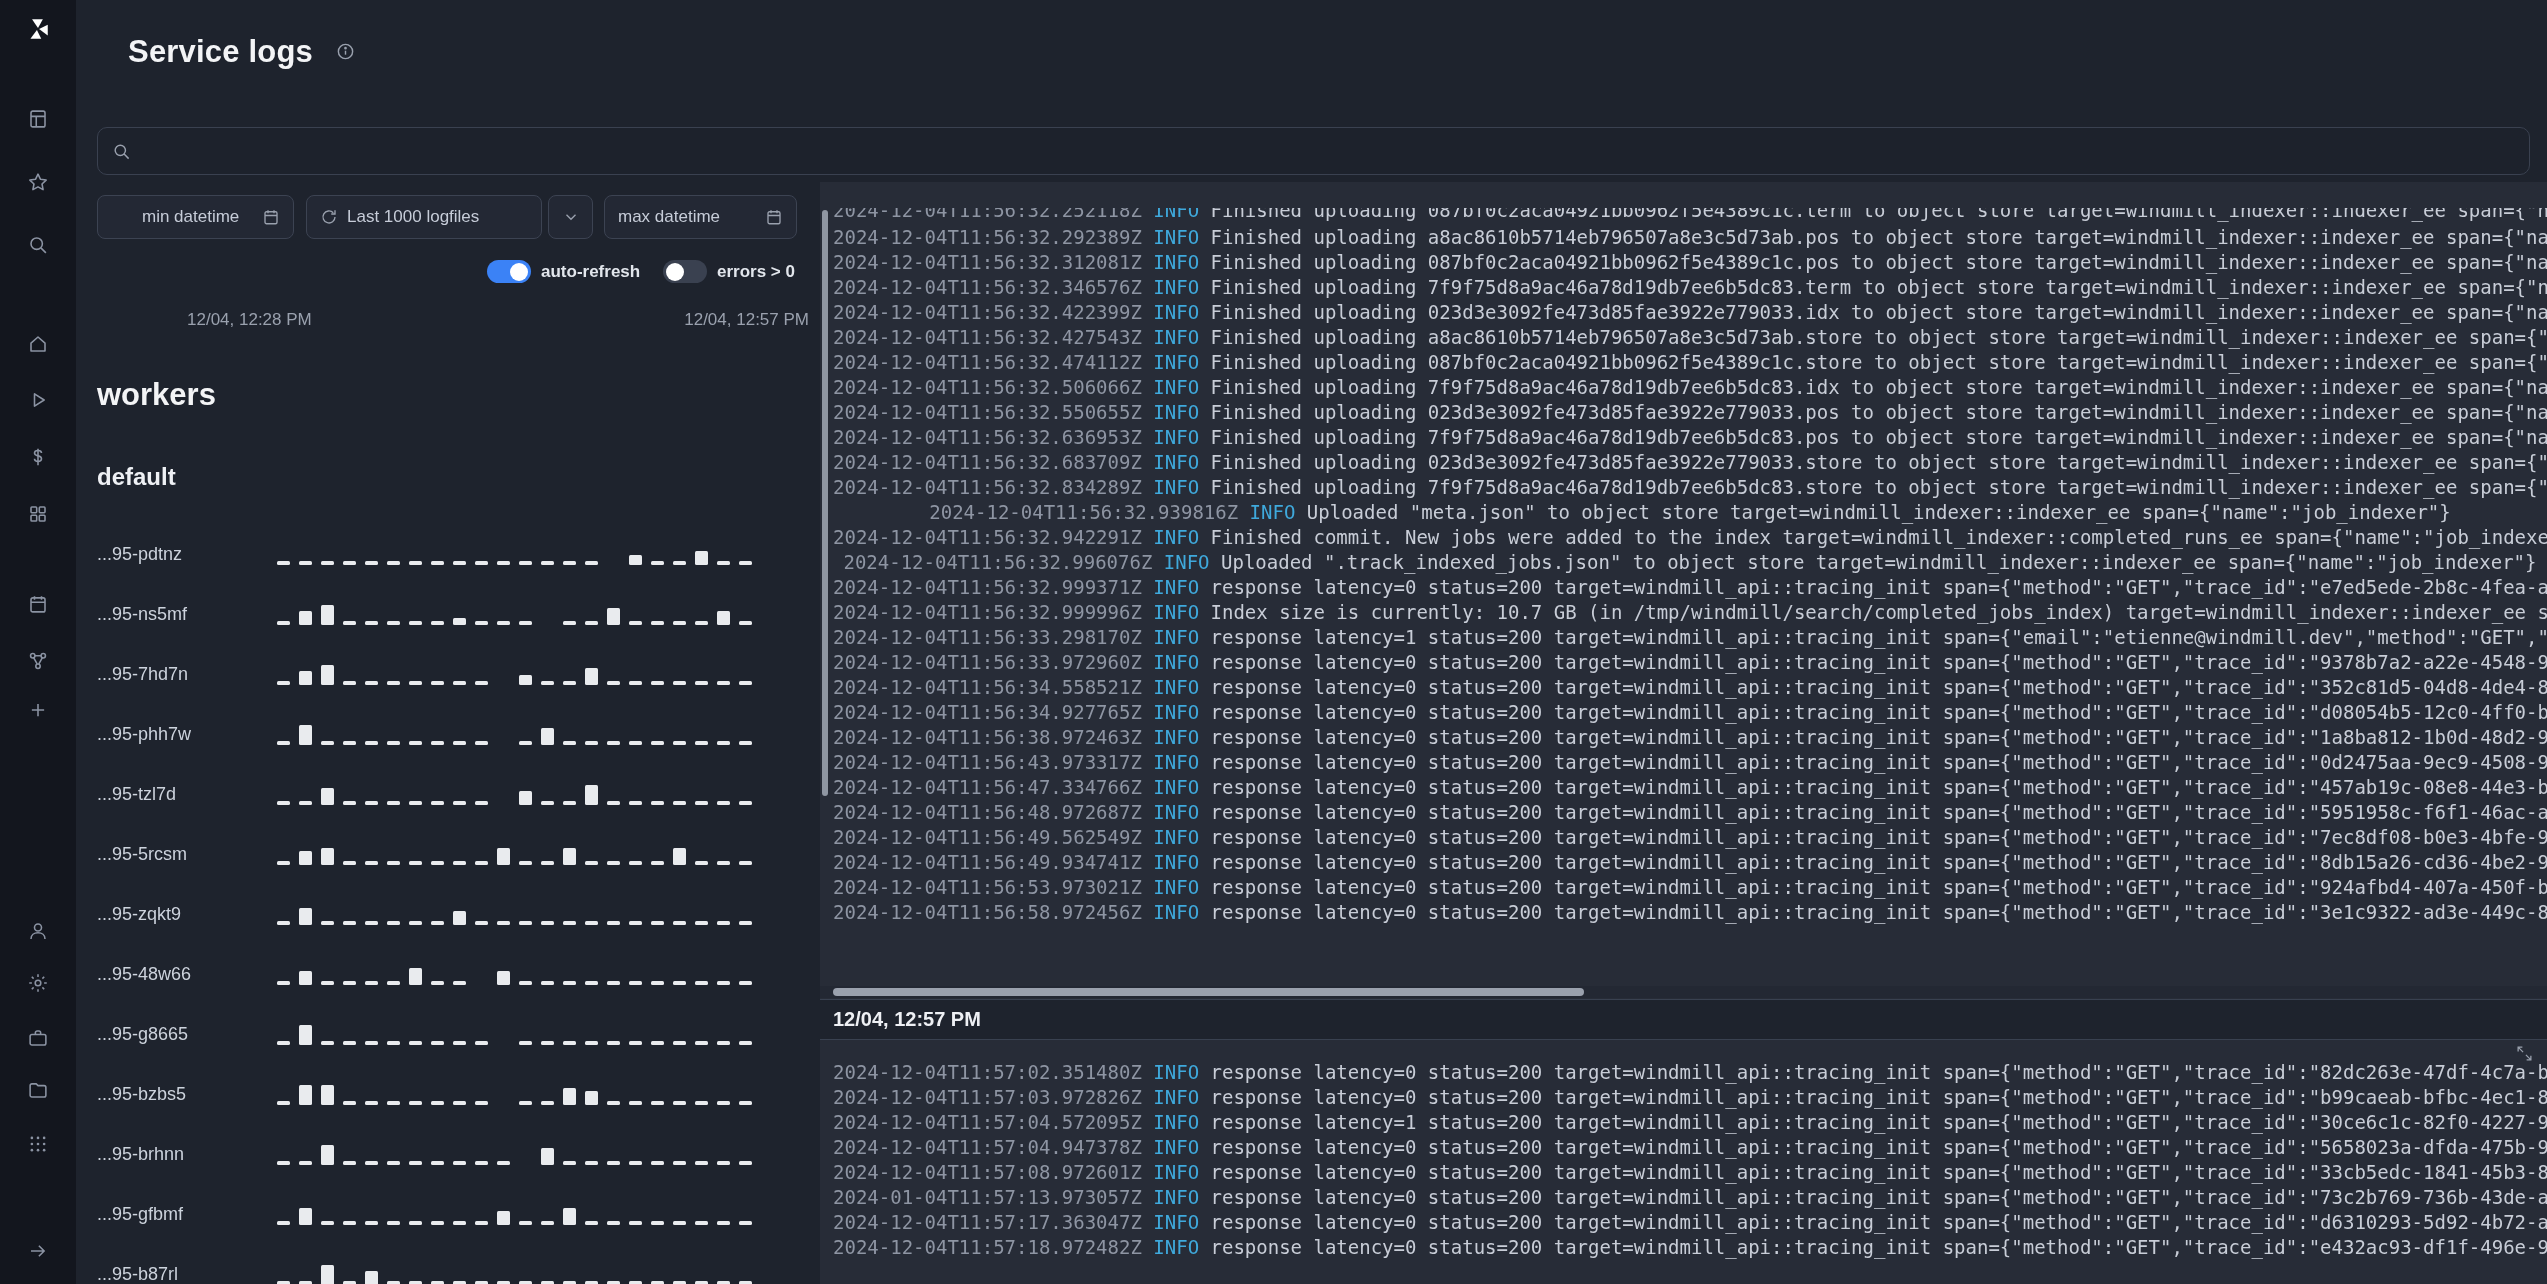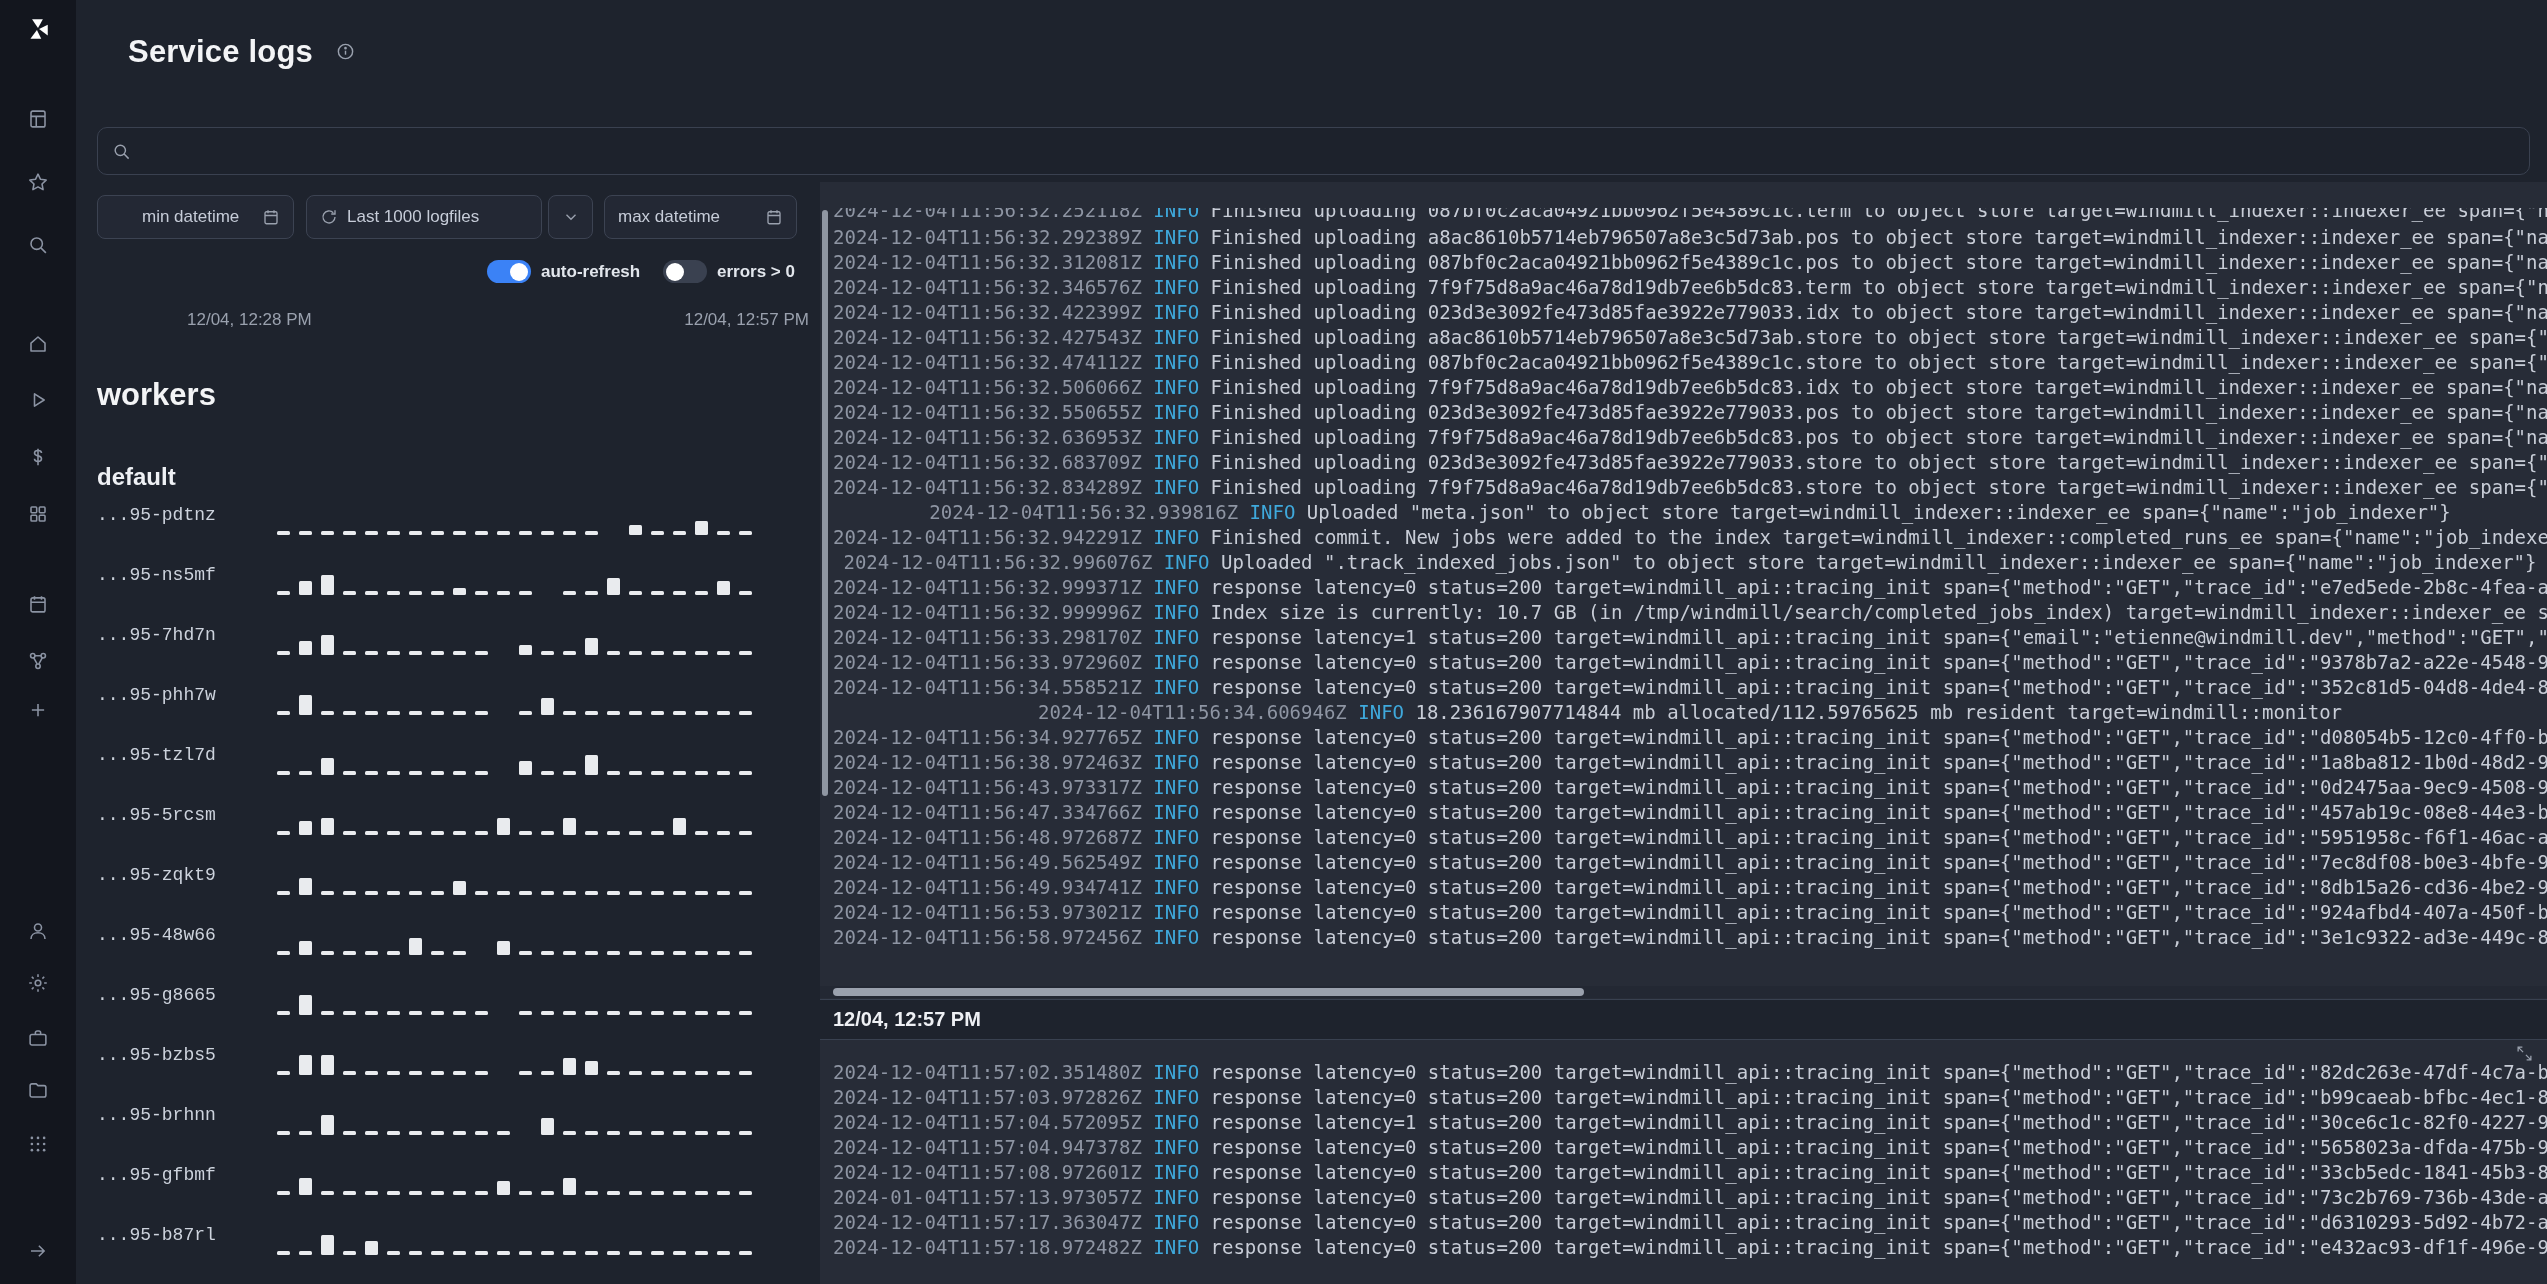--- a/index.html
+++ b/index.html
@@ -38,21 +38,21 @@
   .toggle-label { position:absolute; top:262px; font-size:17px; font-weight:600; color:#e2e6ec; }
   #lbl-auto { left:541px; }
   #lbl-err { left:717px; }
   .range-label { position:absolute; top:310px; font-size:17px; color:#9aa1ae; }
   #range-start { left:187px; }
   #range-end { left:679px; width:130px; text-align:right; }
   
   .workers-heading { position:absolute; left:97px; top:377px; font-size:31px; font-weight:700; color:#f3f4f6; }
   .workers-group { position:absolute; left:97px; top:463px; font-size:24px; font-weight:700; color:#eef0f4; }
   .worker-rows { position:absolute; left:97px; top:505px; width:712px; }
-  .worker-row { height:60px; display:flex; align-items:flex-start; cursor:pointer;font-family:Liberation Mono, monospace; }
+  .worker-row { height:60px; display:flex; align-items:flex-end; cursor:pointer; }
   .wname { width:180px; color:#cdd3dd; font-size:18px; white-space:nowrap; }
   .bars { flex:1; display:flex; align-items:flex-end; gap:9px; height:30px; }
   .bar { width:13px; background:#e9ebee; border-radius:1.5px; }
   .bar.gap { background:transparent; }
   
   .logpanel { position:absolute; left:820px; top:182px; width:1727px; height:1102px; background:#272c37; overflow:hidden; }
   .notice { position:absolute; top:8px; left:0; width:100%; text-align:center; color:#99a0ad; font-size:17px; }
   .vscroll { position:absolute; left:2px; top:28px; width:6px; height:586px; background:#8f96a2; border-radius:3px; cursor:pointer; }
   .logblock, .cliprow { position:absolute; left:13px; right:0; font-family:"DejaVu Sans Mono",monospace; font-size:19px; line-height:25px; white-space:nowrap; overflow:hidden;text-align:center; }
   .cliprow { top:26px; height:15px; }
@@ -626,21 +626,20 @@
       <div class="log-line"><span class="ts">2024-12-04T11:56:32.683709Z</span> <span class="lvl">INFO</span> <span class="msg">Finished uploading 023d3e3092fe473d85fae3922e779033.store to object store target=windmill_indexer::indexer_ee span={"</span></div>
       <div class="log-line"><span class="ts">2024-12-04T11:56:32.834289Z</span> <span class="lvl">INFO</span> <span class="msg">Finished uploading 7f9f75d8a9ac46a78d19db7ee6b5dc83.store to object store target=windmill_indexer::indexer_ee span={"</span></div>
       <div class="log-line"><span class="ts">2024-12-04T11:56:32.939816Z</span> <span class="lvl">INFO</span> <span class="msg">Uploaded "meta.json" to object store target=windmill_indexer::indexer_ee span={"name":"job_indexer"}</span></div>
       <div class="log-line"><span class="ts">2024-12-04T11:56:32.942291Z</span> <span class="lvl">INFO</span> <span class="msg">Finished commit. New jobs were added to the index target=windmill_indexer::completed_runs_ee span={"name":"job_indexe</span></div>
       <div class="log-line"><span class="ts">2024-12-04T11:56:32.996076Z</span> <span class="lvl">INFO</span> <span class="msg">Uploaded ".track_indexed_jobs.json" to object store target=windmill_indexer::indexer_ee span={"name":"job_indexer"}</span></div>
       <div class="log-line"><span class="ts">2024-12-04T11:56:32.999371Z</span> <span class="lvl">INFO</span> <span class="msg">response latency=0 status=200 target=windmill_api::tracing_init span={"method":"GET","trace_id":"e7ed5ede-2b8c-4fea-a</span></div>
       <div class="log-line"><span class="ts">2024-12-04T11:56:32.999996Z</span> <span class="lvl">INFO</span> <span class="msg">Index size is currently: 10.7 GB (in /tmp/windmill/search/completed_jobs_index) target=windmill_indexer::indexer_ee s</span></div>
       <div class="log-line"><span class="ts">2024-12-04T11:56:33.298170Z</span> <span class="lvl">INFO</span> <span class="msg">response latency=1 status=200 target=windmill_api::tracing_init span={"email":"etienne@windmill.dev","method":"GET","</span></div>
       <div class="log-line"><span class="ts">2024-12-04T11:56:33.972960Z</span> <span class="lvl">INFO</span> <span class="msg">response latency=0 status=200 target=windmill_api::tracing_init span={"method":"GET","trace_id":"9378b7a2-a22e-4548-9</span></div>
       <div class="log-line"><span class="ts">2024-12-04T11:56:34.558521Z</span> <span class="lvl">INFO</span> <span class="msg">response latency=0 status=200 target=windmill_api::tracing_init span={"method":"GET","trace_id":"352c81d5-04d8-4de4-8</span></div>
-      <div class="log-line"><span class="ts">2024-12-04T11:56:34.606946Z</span> <span class="lvl">INFO</span> <span class="msg">18.236167907714844 mb allocated/112.59765625 mb resident target=windmill::monitor</span></div>
       <div class="log-line"><span class="ts">2024-12-04T11:56:34.927765Z</span> <span class="lvl">INFO</span> <span class="msg">response latency=0 status=200 target=windmill_api::tracing_init span={"method":"GET","trace_id":"d08054b5-12c0-4ff0-b</span></div>
       <div class="log-line"><span class="ts">2024-12-04T11:56:38.972463Z</span> <span class="lvl">INFO</span> <span class="msg">response latency=0 status=200 target=windmill_api::tracing_init span={"method":"GET","trace_id":"1a8ba812-1b0d-48d2-9</span></div>
       <div class="log-line"><span class="ts">2024-12-04T11:56:43.973317Z</span> <span class="lvl">INFO</span> <span class="msg">response latency=0 status=200 target=windmill_api::tracing_init span={"method":"GET","trace_id":"0d2475aa-9ec9-4508-9</span></div>
       <div class="log-line"><span class="ts">2024-12-04T11:56:47.334766Z</span> <span class="lvl">INFO</span> <span class="msg">response latency=0 status=200 target=windmill_api::tracing_init span={"method":"GET","trace_id":"457ab19c-08e8-44e3-b</span></div>
       <div class="log-line"><span class="ts">2024-12-04T11:56:48.972687Z</span> <span class="lvl">INFO</span> <span class="msg">response latency=0 status=200 target=windmill_api::tracing_init span={"method":"GET","trace_id":"5951958c-f6f1-46ac-a</span></div>
       <div class="log-line"><span class="ts">2024-12-04T11:56:49.562549Z</span> <span class="lvl">INFO</span> <span class="msg">response latency=0 status=200 target=windmill_api::tracing_init span={"method":"GET","trace_id":"7ec8df08-b0e3-4bfe-9</span></div>
       <div class="log-line"><span class="ts">2024-12-04T11:56:49.934741Z</span> <span class="lvl">INFO</span> <span class="msg">response latency=0 status=200 target=windmill_api::tracing_init span={"method":"GET","trace_id":"8db15a26-cd36-4be2-9</span></div>
       <div class="log-line"><span class="ts">2024-12-04T11:56:53.973021Z</span> <span class="lvl">INFO</span> <span class="msg">response latency=0 status=200 target=windmill_api::tracing_init span={"method":"GET","trace_id":"924afbd4-407a-450f-b</span></div>
       <div class="log-line"><span class="ts">2024-12-04T11:56:58.972456Z</span> <span class="lvl">INFO</span> <span class="msg">response latency=0 status=200 target=windmill_api::tracing_init span={"method":"GET","trace_id":"3e1c9322-ad3e-449c-8</span></div>
     </div>

